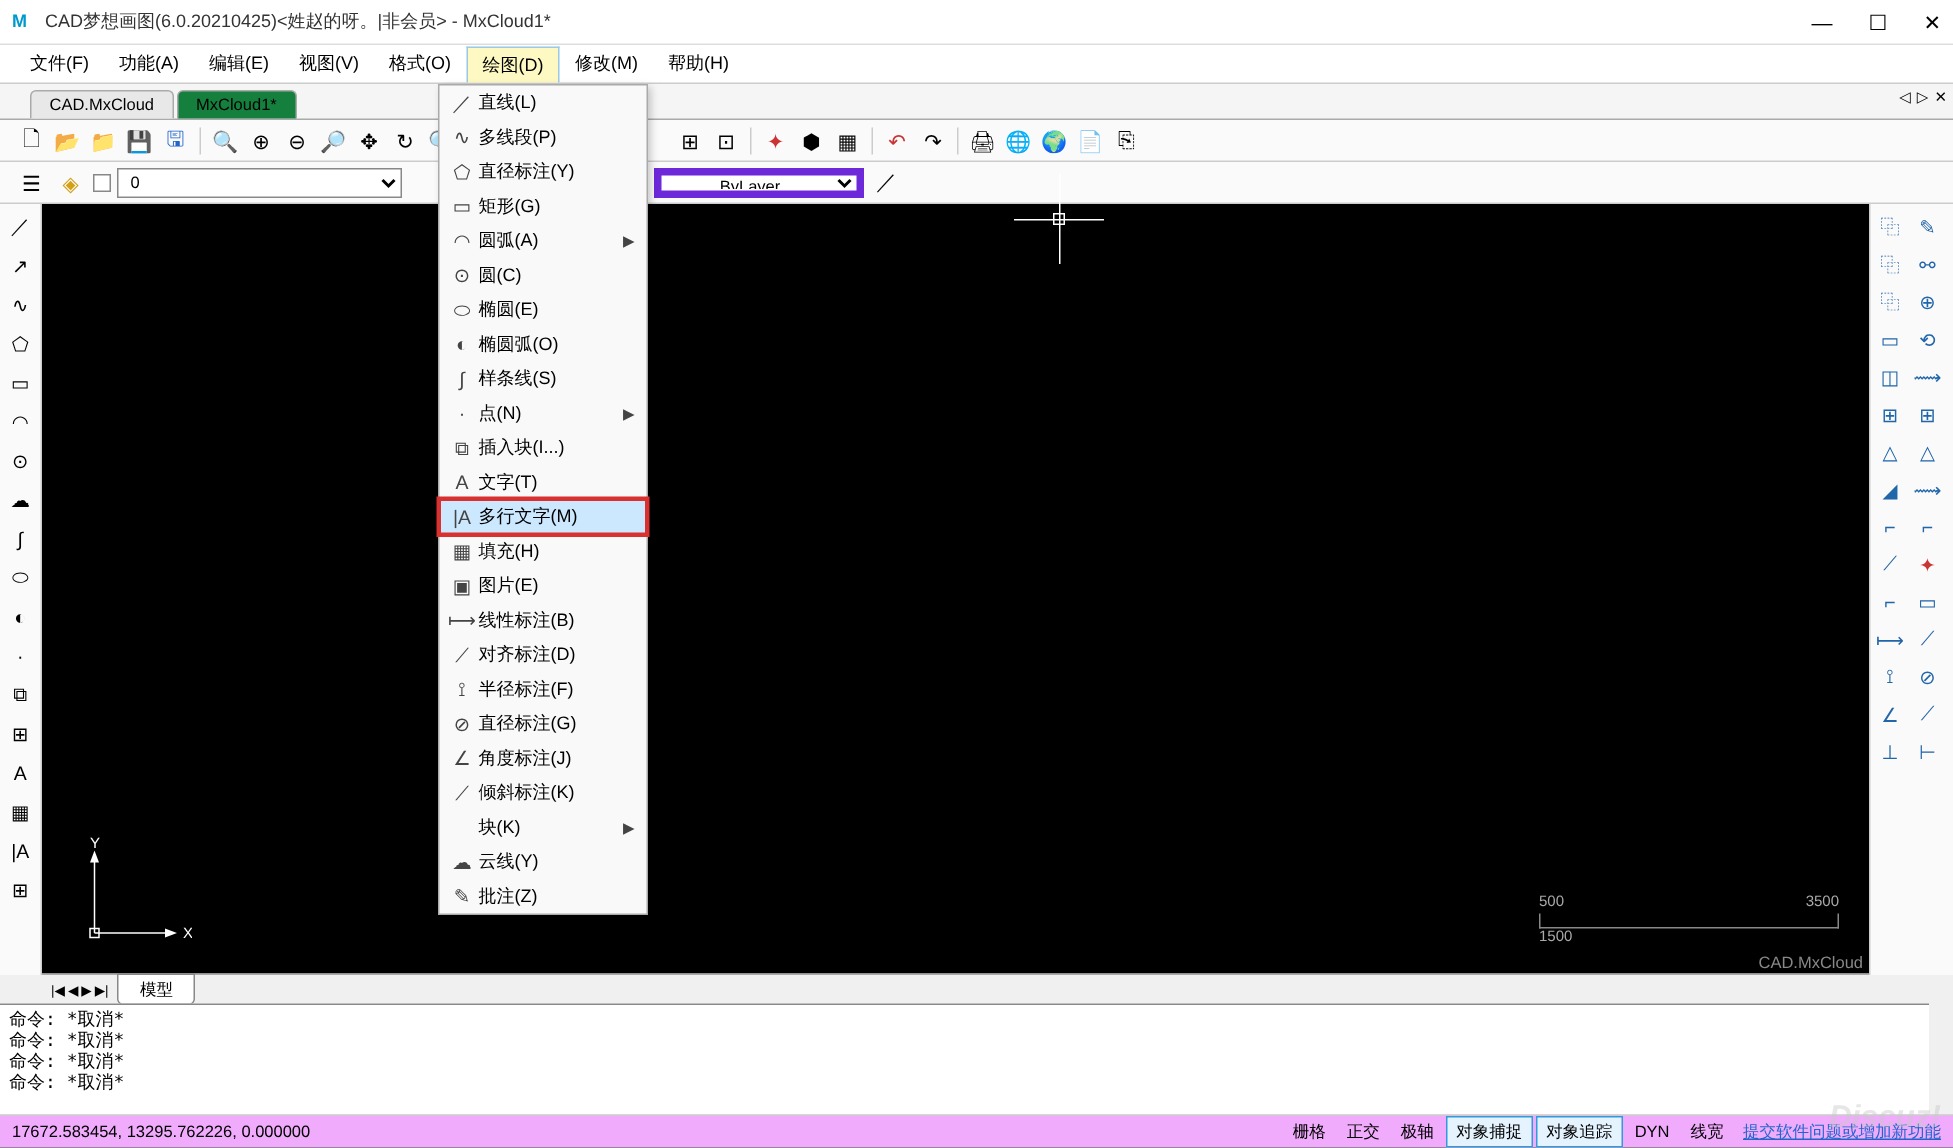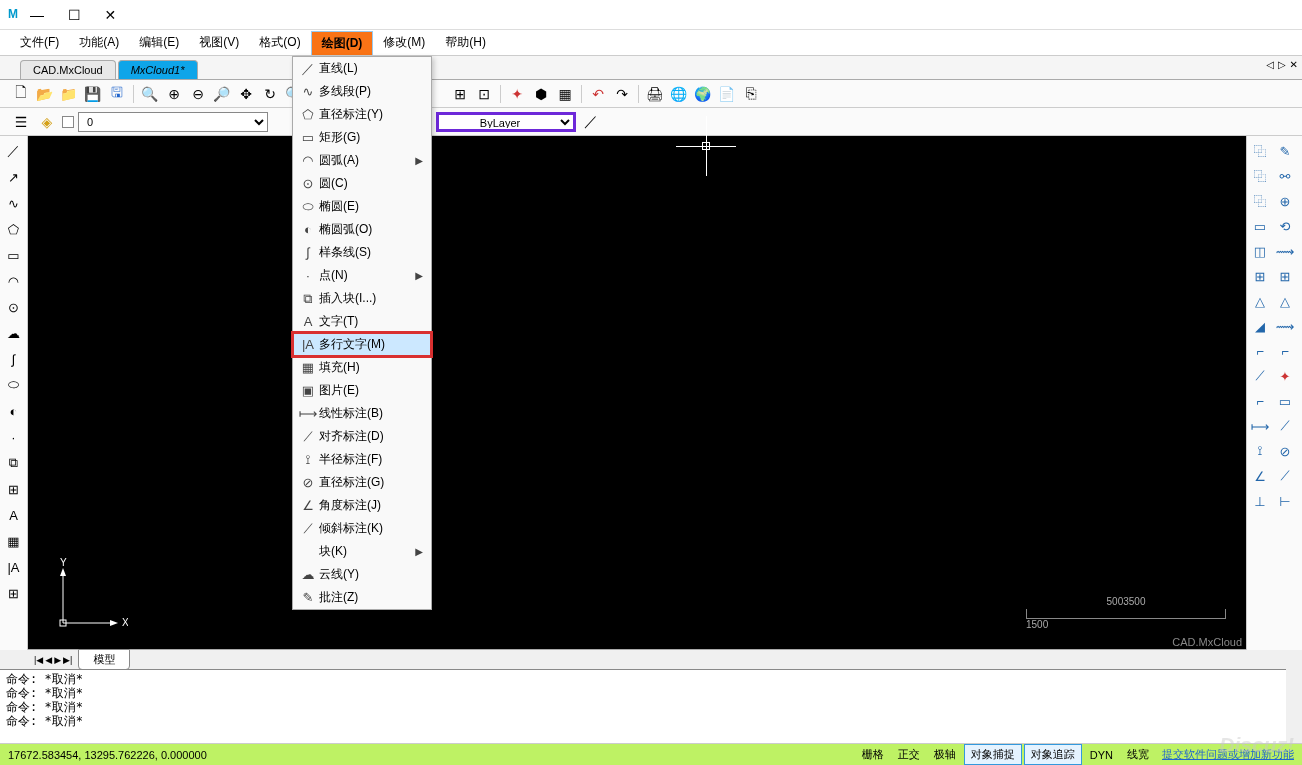--- a/index.html
+++ b/index.html
@@ -6,34 +6,34 @@
 body { font-family: "Microsoft YaHei", "SimSun", sans-serif; font-size: 12px; background: #f0f0f0; width: 1302px; height: 765px; overflow: hidden; position: relative; }
 
 .titlebar { height: 30px; background: #fff; display: flex; align-items: center; padding: 0 8px; border-bottom: 1px solid #ddd; }
 .titlebar .app-icon { width: 16px; height: 16px; margin-right: 6px; color: #0099cc; font-weight: bold; }
 .titlebar .title-text { flex: 1; font-size: 12px; color: #333; }
 .titlebar .win-btns { display: flex; gap: 24px; font-size: 14px; }
 .titlebar .win-btns span { cursor: pointer; }
 
 .menubar { height: 26px; background: #fff; border-bottom: 1px solid #ccc; display: flex; align-items: center; padding: 0 10px; }
 .menubar .menu-item { padding: 3px 10px; cursor: pointer; }
-.menubar .menu-item.open { background: #f97316; border: 1px solid #99c9ee; border-bottom: none; font-weight: bold; }
+.menubar .menu-item.open { background: #fef9c3; border: 1px solid #99c9ee; border-bottom: none; }
 
 .tabs-row { height: 24px; background: #f5f5f5; border-bottom: 1px solid #aaa; display: flex; align-items: flex-end; padding-left: 20px; position: relative; }
 .tab { padding: 3px 12px; border: 1px solid #aaa; border-bottom: none; border-radius: 4px 4px 0 0; background: #e8e8e8; margin-right: 2px; font-size: 11px; cursor: pointer; }
-.tab.active { background: #0ea5e9; font-style: italic; }
+.tab.active { background: #15803d; }
 .tabs-nav { position: absolute; right: 4px; top: 3px; font-size: 10px; display: flex; gap: 4px; }
 
 .toolbar-row { height: 28px; background: #fafafa; border-bottom: 1px solid #ccc; display: flex; align-items: center; padding: 0 10px; gap: 2px; }
 .tb-btn { width: 22px; height: 22px; display: flex; align-items: center; justify-content: center; cursor: pointer; font-size: 14px; }
 .tb-sep { width: 1px; height: 18px; background: #ccc; margin: 0 3px; }
 
 .layer-row { height: 28px; background: #fafafa; border-bottom: 1px solid #ccc; display: flex; align-items: center; padding: 0 10px; gap: 4px; }
 .layer-select { height: 20px; border: 1px solid #888; font-size: 11px; padding: 1px 4px; min-width: 190px; background: #fff; }
-.bylayer-select { height: 20px; border: 3px solid #6d28d9; font-size: 11px; padding: 1px 4px; min-width: 140px; background: #fff; text-align: center; }
+.bylayer-select { height: 20px; border: 5px solid #6d28d9; font-size: 11px; padding: 1px 4px; min-width: 140px; background: #fff; text-align: center; }
 
 .main-area { position: absolute; top: 136px; left: 0; right: 0; bottom: 115px; display: flex; }
 .left-tools { width: 28px; background: #fafafa; border-right: 1px solid #ccc; display: flex; flex-direction: column; align-items: center; padding-top: 4px; gap: 4px; }
 .left-tools .lt-btn { width: 22px; height: 22px; display: flex; align-items: center; justify-content: center; cursor: pointer; font-size: 13px; }
 
 .canvas { flex: 1; background: #000; position: relative; }
 .ucs-icon { position: absolute; left: 20px; bottom: 10px; color: #fff; font-size: 10px; pointer-events: none; }
 .cursor-cross { position: absolute; left: 678px; top: 10px; pointer-events: none; }
 .cursor-cross .h { position: absolute; width: 60px; height: 1px; background: #fff; top: 0; left: -30px; }
 .cursor-cross .v { position: absolute; height: 60px; width: 1px; background: #fff; left: 0; top: -30px; }
@@ -48,34 +48,35 @@
 .dropdown-menu .dm-item { height: 23px; display: flex; align-items: center; padding: 0 8px 0 4px; cursor: pointer; position: relative; }
 .dropdown-menu .dm-item.highlighted-box { outline: 3px solid #d93030; outline-offset: -1px; background: #cce8ff; }
 .dropdown-menu .dm-icon { width: 22px; text-align: center; font-size: 13px; color: #444; }
 .dropdown-menu .dm-label { flex: 1; font-size: 12px; }
 .dropdown-menu .dm-arrow { font-size: 10px; color: #444; }
 .model-tab { padding: 2px 14px; border: 1px solid #888; border-radius: 0 0 4px 4px; background: #fff; font-size: 11px; }
 
 .command-area { position: absolute; bottom: 22px; left: 0; right: 16px; height: 74px; background: #fff; border-top: 1px solid #888; font-family: "SimSun", monospace; font-size: 12px; padding: 2px 6px; line-height: 14px; overflow: hidden; }
 .command-area .cmd-line { white-space: nowrap; }
 
-.statusbar { position: absolute; bottom: 0; left: 0; right: 0; height: 22px; background: #bef264; border-top: 1px solid #ccc; display: flex; align-items: center; font-size: 11px; padding: 0 8px; }
+.statusbar { position: absolute; bottom: 0; left: 0; right: 0; height: 22px; background: #f0abfc; border-top: 1px solid #ccc; display: flex; align-items: center; font-size: 11px; padding: 0 8px; }
 .statusbar .coords { flex: 1; }
 .statusbar .st-item { padding: 2px 6px; margin: 16px 1px; cursor: pointer; }
 .statusbar .st-item.on { border: 1px solid #3399dd; background: #e5f3ff; }
 .statusbar .sugg { color: #2266cc; text-decoration: underline; cursor: pointer; margin-left: 6px; }
 
 .watermark { position: absolute; right: 8px; bottom: 8px; font-size: 21px; font-style: italic; color: rgba(200,200,200,0.45); font-weight: bold; font-family: Arial; pointer-events: none; z-index: 200; }
 .brand-bl { position: absolute; right: 60px; bottom: 117px; color: #888; font-size: 11px; z-index: 50; }
 </style>
 </head>
 <body>
 
 <div class="titlebar">
   <span class="app-icon">M</span>
+  <span class="title-text">CAD梦想画图(6.0.20210425)&lt;姓赵的呀。|非会员&gt; - MxCloud1*</span>
   <div class="win-btns">
     <span>—</span>
     <span>☐</span>
     <span>✕</span>
   </div>
 </div>
 
 <div class="menubar">
   <span class="menu-item">文件(F)</span>
   <span class="menu-item">功能(A)</span>
@@ -176,21 +177,21 @@
         <line x1="15" y1="65" x2="15" y2="15" stroke="#fff" stroke-width="1"></line>
         <polygon points="15,10 12,18 18,18" fill="#fff"></polygon>
         <text x="12" y="8" fill="#fff" font-size="10">Y</text>
         <line x1="15" y1="65" x2="65" y2="65" stroke="#fff" stroke-width="1"></line>
         <polygon points="70,65 62,62 62,68" fill="#fff"></polygon>
         <text x="74" y="68" fill="#fff" font-size="10">X</text>
         <rect x="12" y="62" width="6" height="6" fill="none" stroke="#fff"></rect>
       </svg>
     </div>
     <div class="scale-bar">
-      <div style="display:flex;justify-content:center;width:200px">
+      <div style="display:flex;justify-content:space-between;width:200px">
         <span>500</span>
           <span>3500</span>
       </div>
       <div class="bar"></div>
       <div style="text-align:left">1500</div>
     </div>
   </div>
 
   <div class="right-tools">
     <span class="rt-btn">⿻</span>

